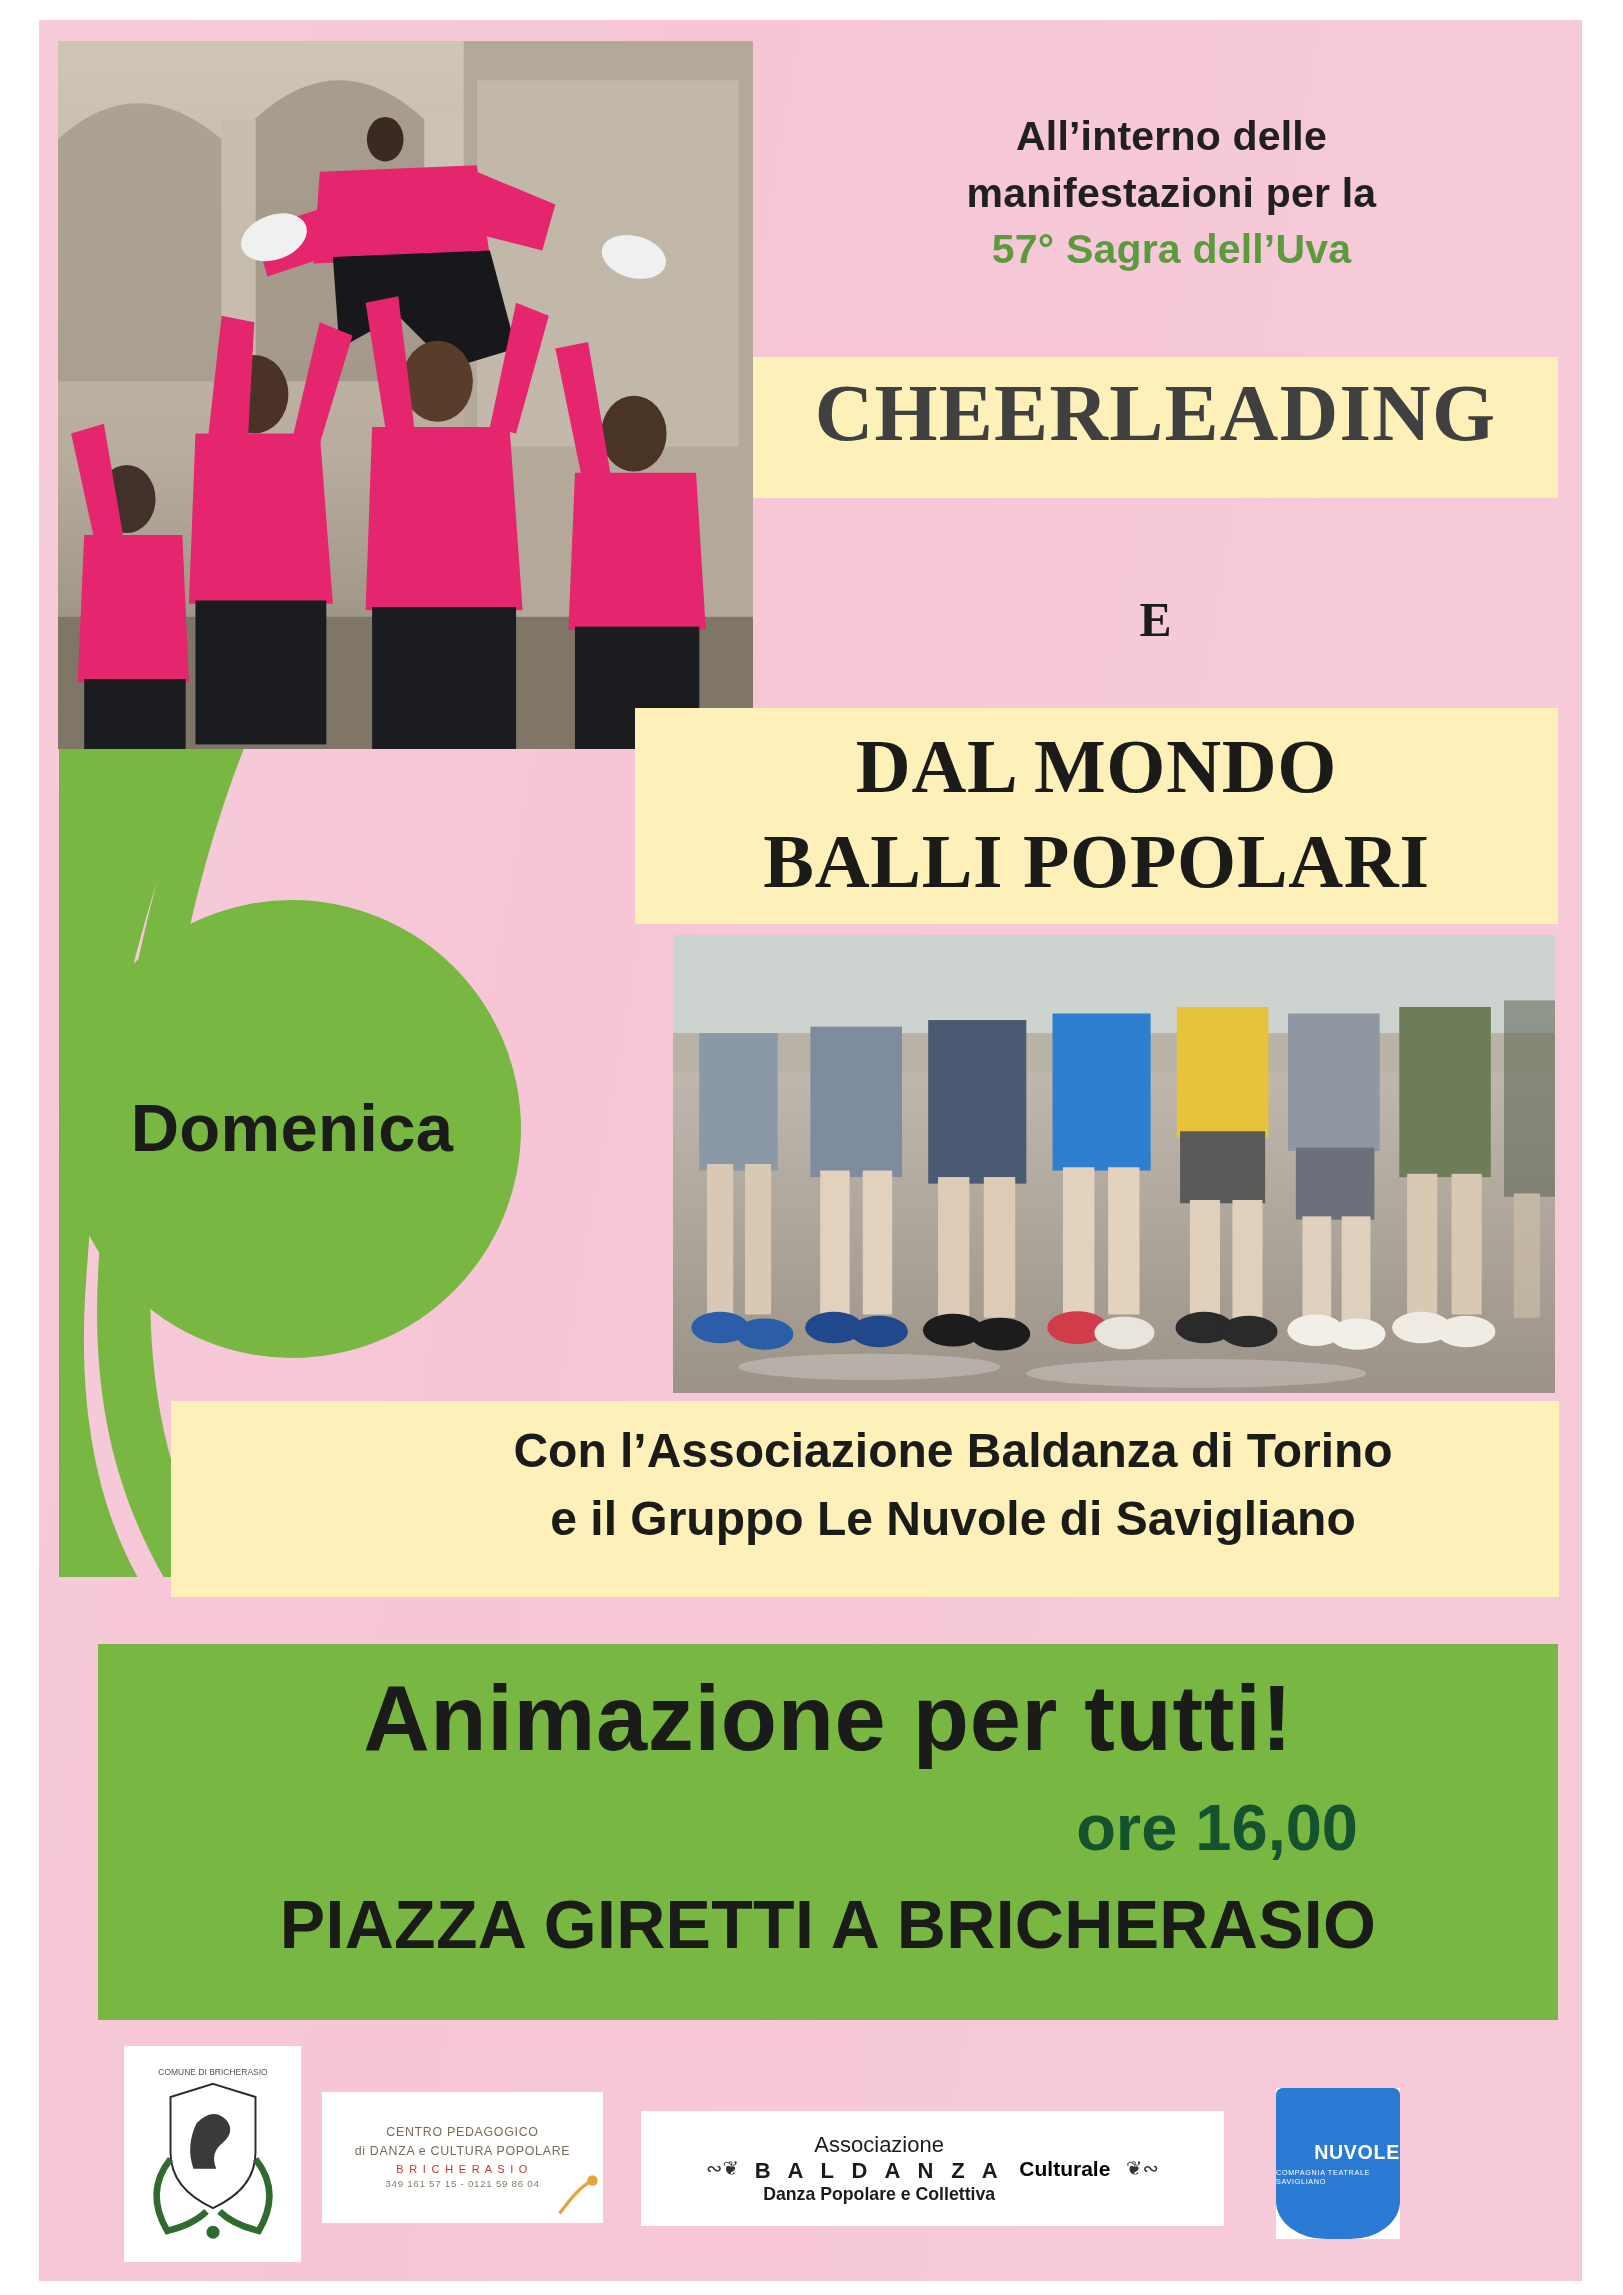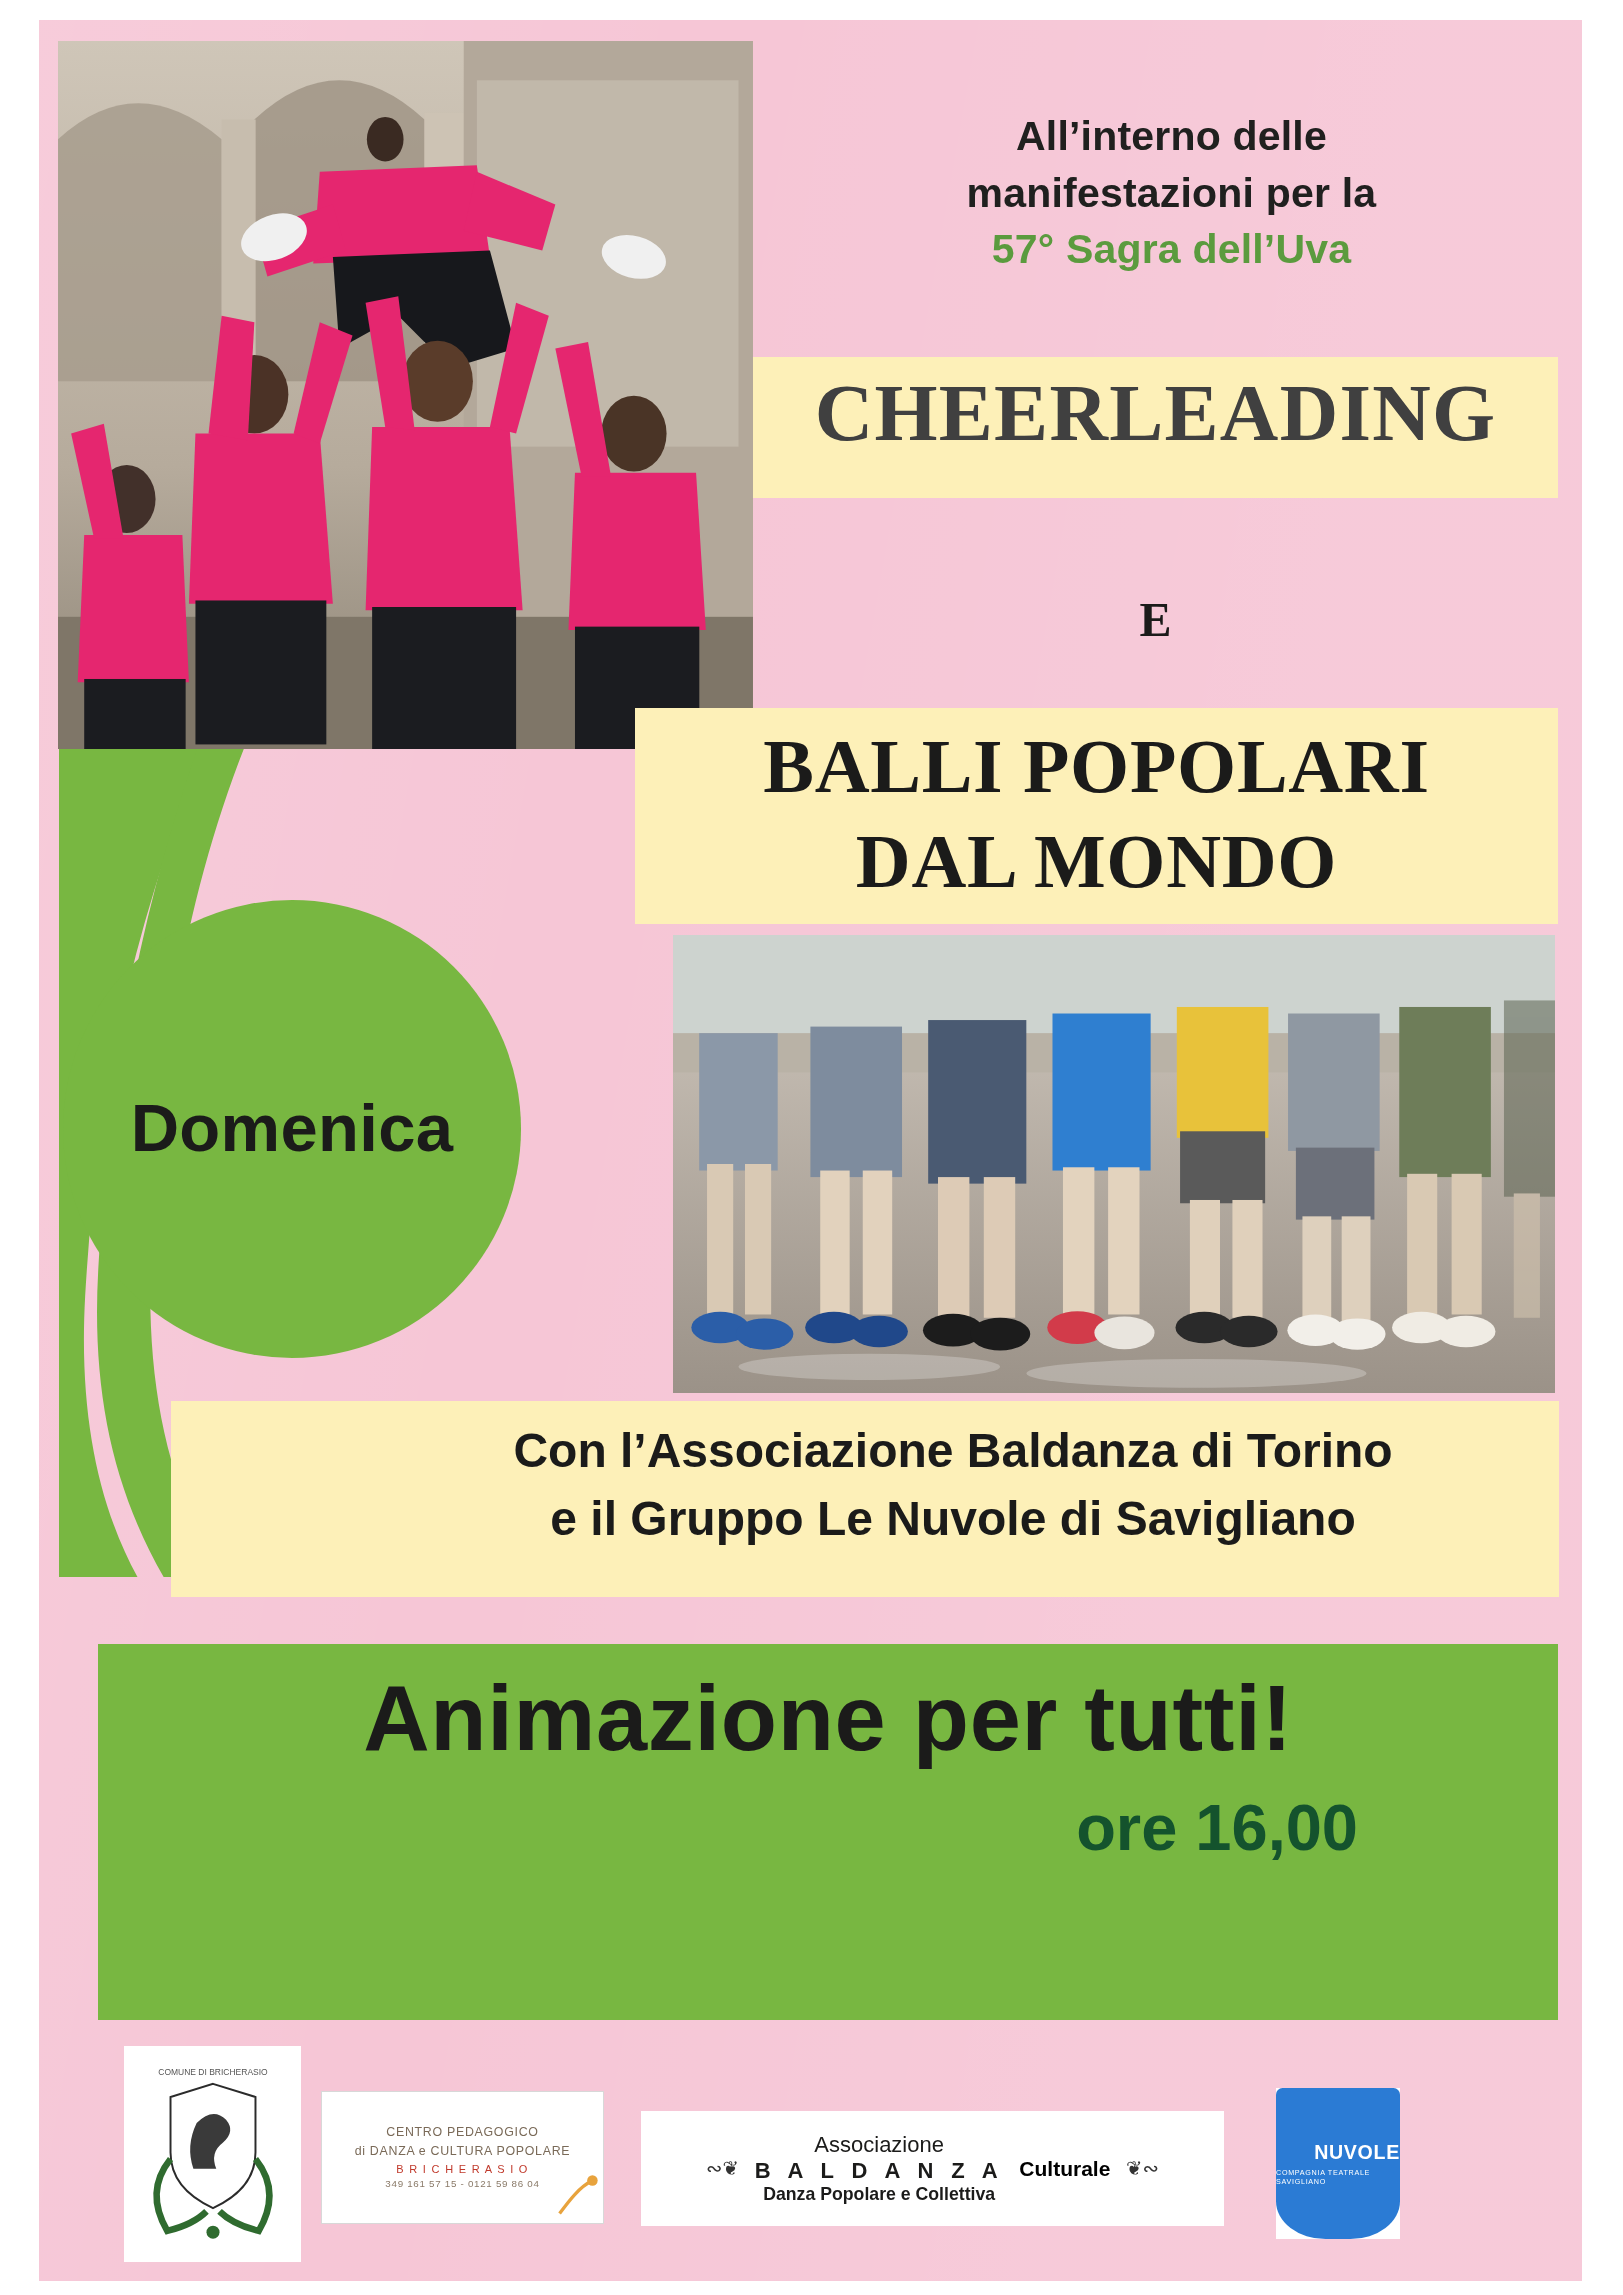--- a/index.html
+++ b/index.html
@@ -396,22 +396,22 @@
     <div class="green">57° Sagra dell’Uva</div>
   </div>
 
   <div class="band band-cheer"></div>
   <div class="title-cheer">CHEERLEADING</div>
 
   <div class="title-e">E</div>
 
   <div class="band band-balli"></div>
   <div class="title-balli">
+    <div>DAL MONDO</div>
     <div>BALLI POPOLARI</div>
-    <div>DAL MONDO</div>
   </div>
 
   <div class="date-circle">
     <div class="date-day">Domenica</div>
   </div>
 
   <div class="photo-bottom">
     <svg width="882" height="458" viewBox="0 0 1348 700" xmlns="http://www.w3.org/2000/svg">
       <defs>
         <linearGradient id="ground" x1="0" y1="0" x2="0" y2="1">
@@ -488,20 +488,21 @@
 
   <div class="band band-assoc"></div>
   <div class="assoc">
     <div>Con l’Associazione Baldanza di Torino</div>
     <div>e il Gruppo Le Nuvole di Savigliano</div>
   </div>
 
   <div class="green-block"></div>
   <div class="anim-line">Animazione per tutti!</div>
   <div class="ore-line">ore 16,00</div>
+  <div class="place-line">PIAZZA GIRETTI A BRICHERASIO</div>
 
   <div class="logos">
 
     <div class="logo logo-comune">
       <div class="comune-stack">
         <svg width="164" height="183" viewBox="0 0 250 280" xmlns="http://www.w3.org/2000/svg">
           <text x="125" y="22" font-size="13" fill="#555" text-anchor="middle" font-family="Liberation Sans, sans-serif">COMUNE DI BRICHERASIO</text>
           <path d="M125,35 L190,55 L190,140 Q190,195 125,225 Q60,195 60,140 L60,55 Z" fill="#ffffff" stroke="#2b2b2b" stroke-width="3"></path>
           <path d="M100,95 q25,-25 45,-5 q15,18 -5,35 q-20,15 -10,40 l-35,0 q-12,-35 5,-70 Z" fill="#3a3a3a"></path>
           <path d="M60,150 Q20,200 55,260 Q95,250 115,230" fill="none" stroke="#2f6b2f" stroke-width="10"></path>

